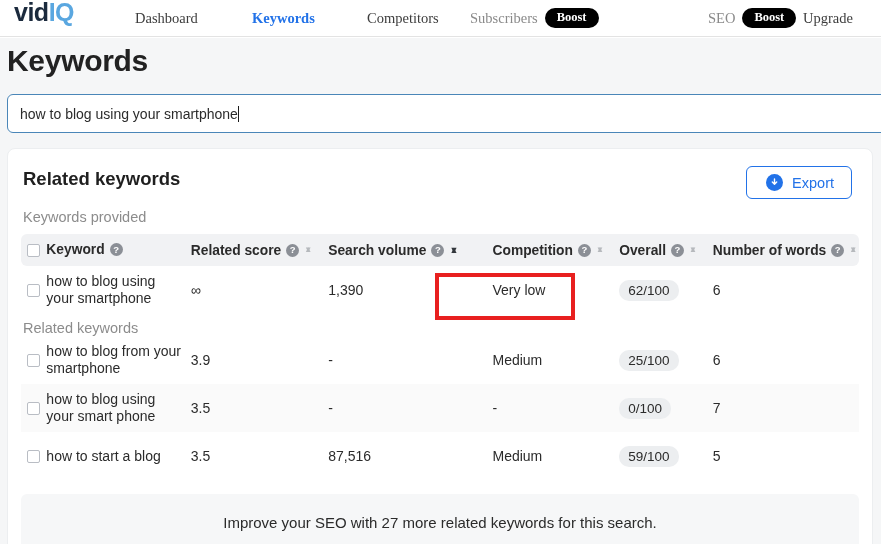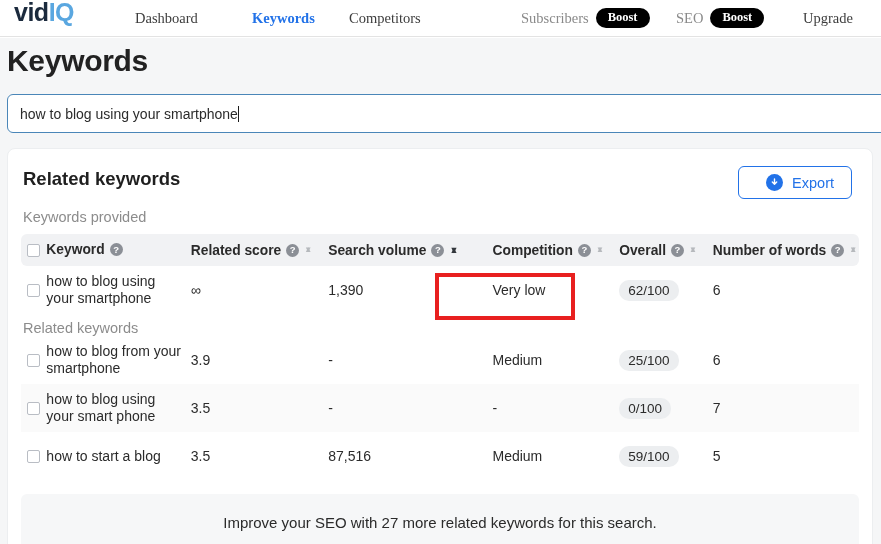--- a/index.html
+++ b/index.html
@@ -45,23 +45,23 @@
     display: flex;
     align-items: center;
     gap: 7px;
     cursor: pointer;
     font-family: Liberation Serif, serif;
   }
   .nav-item.active { color: #2272e8; font-weight: bold; }
   .nav-item.muted { color: #8a8a8a; }
   .nav-dashboard   { position: absolute; left: 135px; }
   .nav-keywords    { position: absolute; left: 252px; }
-  .nav-competitors { position: absolute; left: 349px; }
-  .nav-subscribers { position: absolute; left: 521px; }
-  .nav-seo         { position: absolute; left: 676px; }
+  .nav-competitors { position: absolute; left: 367px; }
+  .nav-subscribers { position: absolute; left: 470px; }
+  .nav-seo         { position: absolute; left: 708px; }
   .nav-upgrade     { position: absolute; left: 803px; }
 
   .boost {
     background: #000000;
     color: #ffffff;
     font-size: 12.5px;
     font-weight: bold;
     border-radius: 11px;
     padding: 3px 12px 4px;
     line-height: 1.1;
@@ -130,21 +130,21 @@
     font-size: 18.5px;
     font-weight: bold;
     color: #1f1f1f;
   }
   .export-btn {
     display: flex;
     align-items: center;
     gap: 9px;
     border: 1px solid #2272e8;
     border-radius: 6px;
-    padding: 7px 17px 7px 27px;
+    padding: 7px 17px 7px 19px;
     color: #2272e8;
     font-size: 14.5px;
     background: #ffffff;
     cursor: pointer;
     margin-top: -2px;
   }
   .dl-icon {
     width: 17px; height: 17px;
     border-radius: 50%;
     background: #2272e8;

